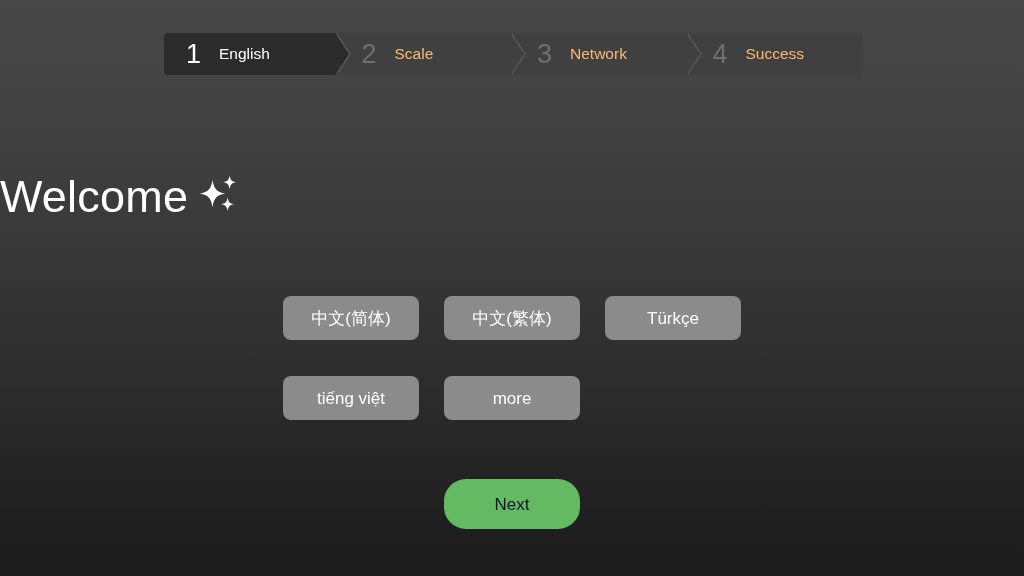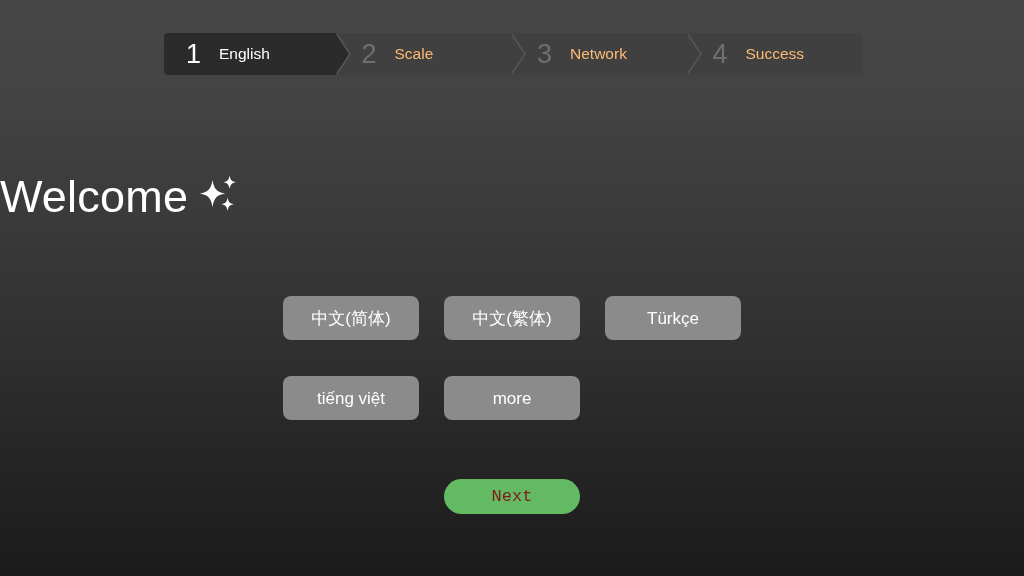--- a/index.html
+++ b/index.html
@@ -141,24 +141,24 @@
     left:0;
     width:1024px;
     display:flex;
     justify-content:center;
   }
   .next-btn {
     background:#63ba62;
     border:none;
     border-radius:22px;
     width:136px;
-    height:35px;
-    color:#7f1d1d;
+    height:50px;
+    color:#0f172a;
     font-size:17px;
-    font-family:Liberation Mono, monospace;
+    font-family:Liberation Sans, sans-serif;
     cursor:pointer;
     display:flex;
     align-items:center;
     justify-content:center;
     line-height:1;
   }
 </style>
 </head>
 <body>
 

